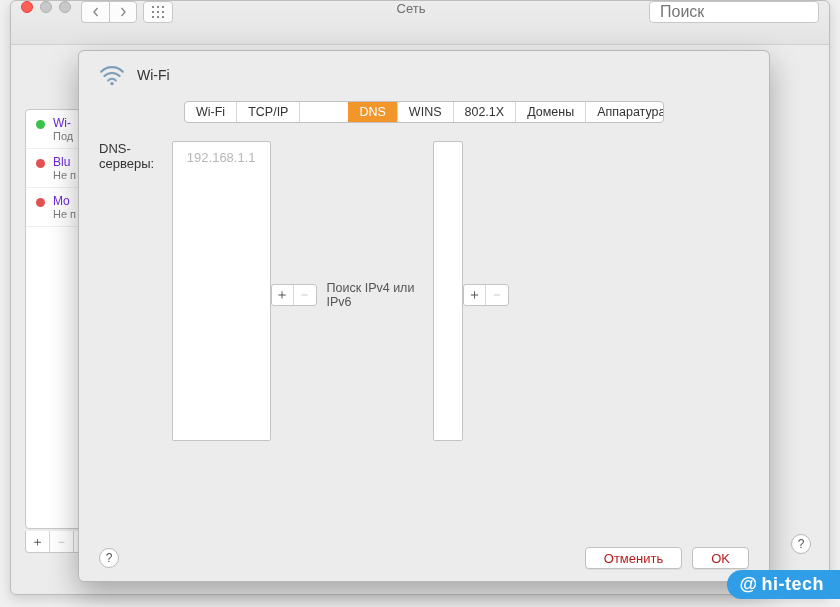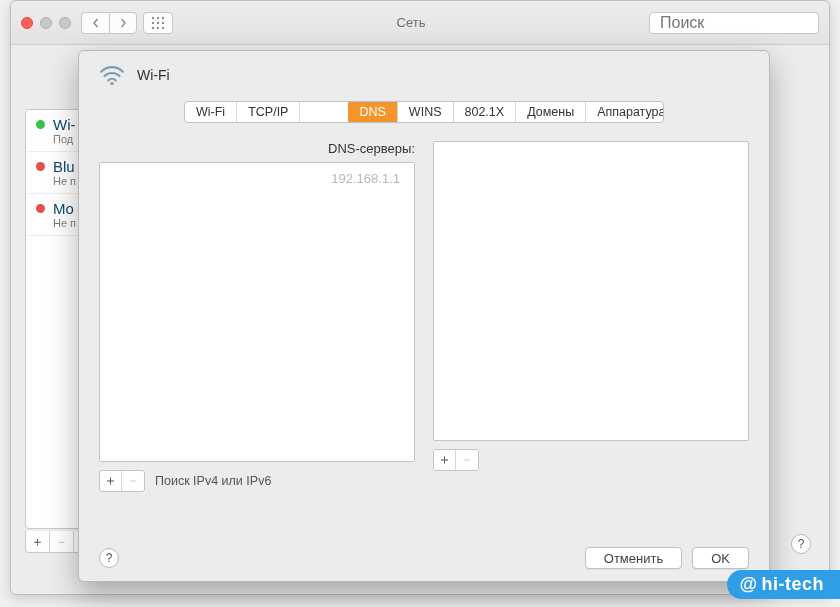--- a/index.html
+++ b/index.html
@@ -5,21 +5,21 @@
   * { box-sizing: border-box; margin: 0; padding: 0; font-family: -apple-system, "Helvetica Neue", Arial, sans-serif; }
   body { width: 840px; height: 607px; background: #f0f0f0; overflow: hidden; position: relative; }
 
   
   .main-window {
     position: absolute; left: 10px; top: 0; width: 820px; height: 595px;
     background: #ececec; border: 1px solid #bdbdbd; border-radius: 6px;
     box-shadow: 0 4px 12px rgba(0,0,0,.15);
   }
   .titlebar {
-    height: 44px; display: flex; align-items: center; padding: 0 10px;
+    height: 44px; display: flex; align-items: flex-start; padding: 0 10px;
     border-bottom: 1px solid #d0d0d0;
     background: linear-gradient(#ededed,#e3e3e3);
     border-radius: 6px 6px 0 0;
   }
   .traffic { display: flex; gap: 7px; margin-right: 10px; }
   .dot { width: 12px; height: 12px; border-radius: 50%; }
   .dot.close  { background: #ff5f57; border: .5px solid #e24640; }
   .dot.min    { background: #c8c8c8; border: .5px solid #b0b0b0; }
   .dot.max    { background: #c8c8c8; border: .5px solid #b0b0b0; }
   .nav-btns { display: flex; margin-right: 6px; }
@@ -43,21 +43,21 @@
 
   
   .sidebar {
     position: absolute; left: 14px; top: 108px; width: 190px; height: 420px;
     background: #fff; border: 1px solid #c9c9c9; border-radius: 4px;
   }
   .side-row { display:flex; align-items:flex-start; gap:8px; padding: 6px 10px; border-bottom: 1px solid #eee; }
   .side-dot { width:9px; height:9px; border-radius:50%; margin-top:4px; }
   .side-dot.green { background:#3ac14a; }
   .side-dot.red   { background:#e35050; }
-  .side-txt .name { font-size:15px; color:#0c4a6e; }
+  .side-txt .name { font-size:12px; color:#6d28d9; }
   .side-txt .sub  { font-size:11px;  color:#7d7d7d; }
   .side-footer {
     position:absolute; left:14px; top:530px; width:190px; height:22px;
     display:flex; border:1px solid #c9c9c9; border-top:none; background:#fff;
     border-radius: 0 0 4px 4px;
   }
   .sq-btn { width:24px; height:100%; border-right:1px solid #d4d4d4;
     display:flex;align-items:center;justify-content:center; font-size:13px;color:#555; }
   .sq-btn.disabled { color:#bbb; }
 
@@ -82,40 +82,40 @@
     border: 1px solid #c1c1c1; border-radius: 4px; overflow:hidden; background:#fff;
   }
   .seg .seg-item {
     flex:0 0 auto; padding: 0 11px; font-size:12.5px; color:#333;
     display:flex;align-items:center; border-right:1px solid #d6d6d6; cursor:default;
   }
   .seg .seg-item:last-child { border-right:none; }
   .seg .seg-item.active { background:#f2962c; color:#fff;margin-left:48px; }
 
   .columns { display:flex; gap:18px; padding: 18px 20px 0; }
-  .col { flex:1; display:flex; flex-direction:column;text-align:right; }
+  .col { flex:1; display:flex; flex-direction:row; }
   .col-label { font-size:13px; color:#333; margin-bottom:6px; }
   .listbox {
     height: 300px; background:#fff; border:1px solid #c4c4c4; border-radius:2px;
     padding:6px 14px; font-size:13px; color:#b7b7b7; line-height:1.5;
   }
   .list-foot { display:flex; align-items:center; gap:10px; margin-top:8px; }
   .pm { display:flex; border:1px solid #c4c4c4; border-radius:3px; background:#fff; }
   .pm .p, .pm .m { width:22px;height:20px;display:flex;align-items:center;justify-content:center;font-size:14px;color:#555; }
   .pm .p { border-right:1px solid #d6d6d6; }
   .pm .m.disabled { color:#c8c8c8; }
   .hint { font-size:12.5px; color:#555; }
 
   .sheet-footer {
     position:absolute; bottom:12px; left:20px; right:20px;
     display:flex; align-items:center;
   }
   .btn {
     height:22px; padding:0 18px; font-size:13px; background:#fff;
-    border:1px solid #c0c0c0; border-radius:4px; color:#404040;
+    border:1px solid #c0c0c0; border-radius:4px; color:#b91c1c;
     box-shadow: 0 1px 0 rgba(0,0,0,.05);
   }
   .spacer { flex:1; }
 
   
   .wm {
     position:absolute; right:0; bottom:8px; padding:4px 16px 4px 12px;
     background:#2f9ee6; color:#fff; font-weight:600; font-size:18px;
     border-radius: 16px 0 0 16px; letter-spacing:.5px;
     display:flex;align-items:center;gap:4px;

